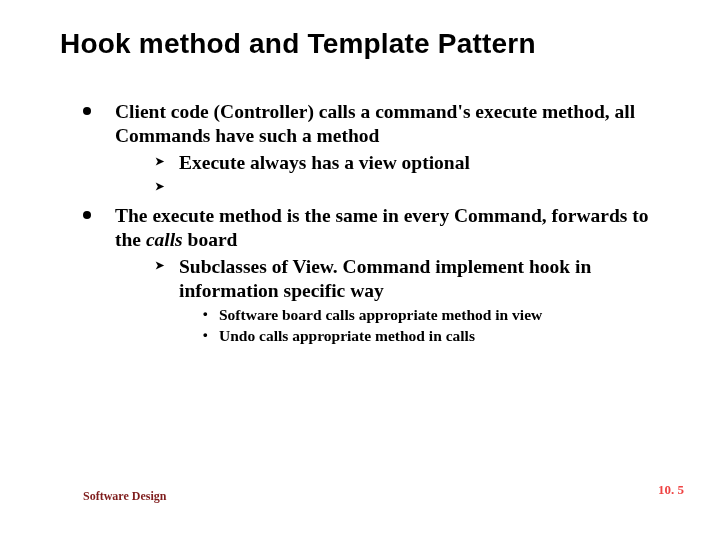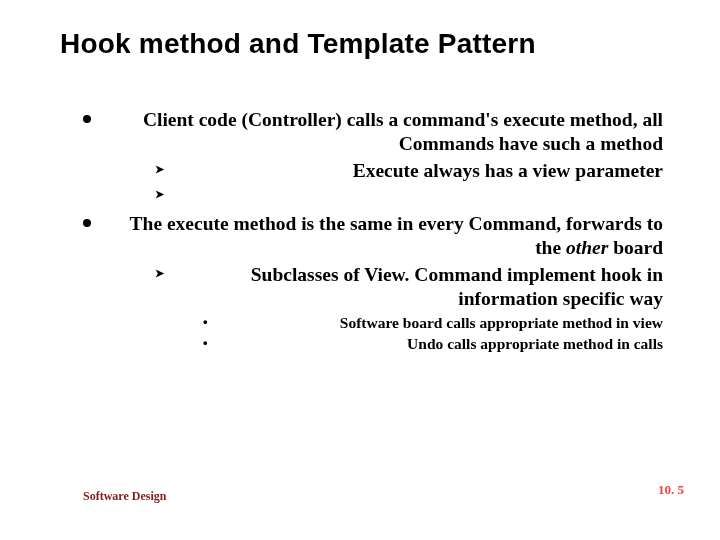--- a/index.html
+++ b/index.html
@@ -23,23 +23,22 @@
     top: 28px;
     font-family: Arial, Helvetica, sans-serif;
     font-weight: 700;
     font-size: 28px;
     color: #000000;
     letter-spacing: 0.2px;
   }
   .content {
     position: absolute;
     left: 83px;
-    top: 108px;
+    top: 100px;
     width: 580px;
-    text-align: right;
   }
   .top-item {
     position: relative;
     font-weight: 700;
     font-size: 19.5px;
     line-height: 1.22;
     margin-bottom: 6px;
     padding-left: 32px;
   }
   .dot-marker {
@@ -118,31 +117,31 @@
   <div class="title">Hook method and Template Pattern</div>
 
   <div class="content">
 
     <div class="top-item">
       <span class="dot-marker"></span>
       <span>Client code (Controller) calls a command's execute method, all Commands have such a method</span>
       <div class="sub-list">
         <div class="sub-item">
           <span class="chev-marker">➤</span>
-          <span>Execute always has a view parameter</span>
+          <span>Execute always has a view optional</span>
         </div>
         <div class="sub-item">
           <span class="chev-marker">➤</span>
         </div>
       </div>
     </div>
 
     <div class="top-item block2">
       <span class="dot-marker"></span>
-      <span>The execute method is the same in every Command, forwards to the </span><span class="emph">other</span><span> board</span>
+      <span>The execute method is the same in every Command, forwards to the </span><span class="emph">calls</span><span> board</span>
       <div class="sub-list">
         <div class="sub-item">
           <span class="chev-marker">➤</span>
           <span>Subclasses of View. Command implement hook in information specific way</span>
         </div>
         <div class="subsub-list">
           <div class="subsub-item">
             <span class="inter-marker">•</span>
             <span>Software board calls appropriate method in view</span>
           </div>

